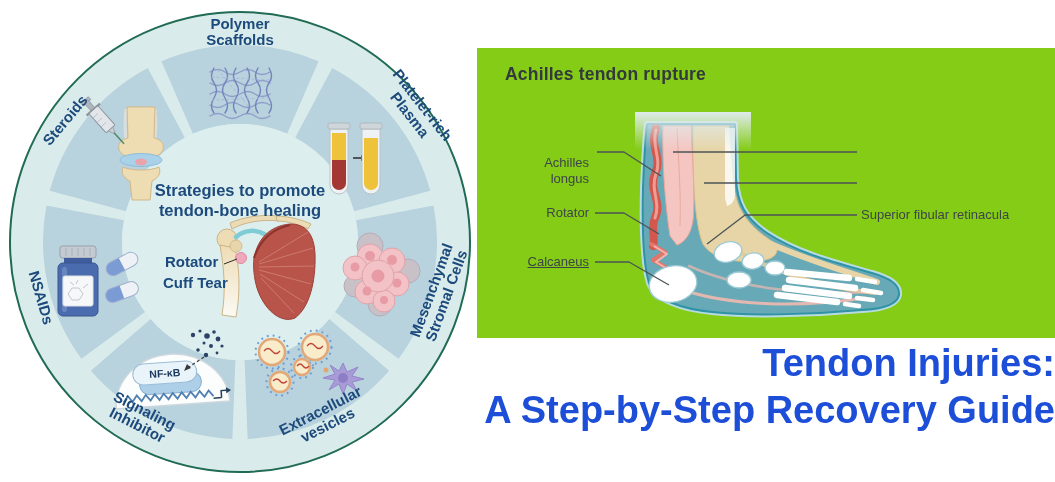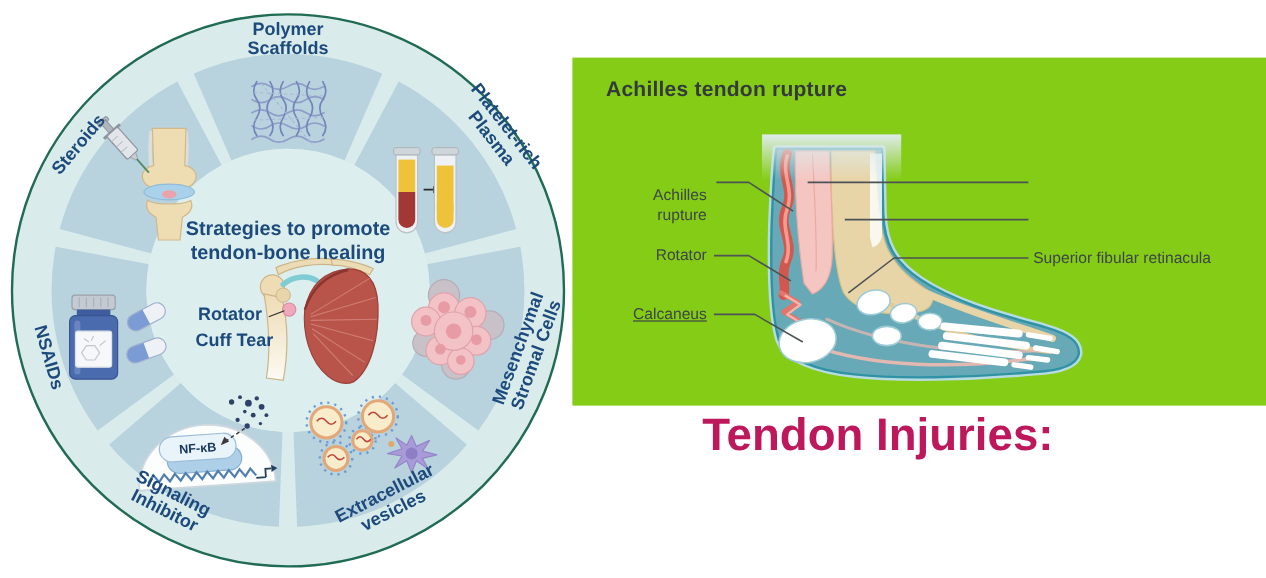--- a/index.html
+++ b/index.html
@@ -23,21 +23,21 @@
               fill:#1d4a7c;text-anchor:middle;}
   .center-head{font-family:"Liberation Sans",sans-serif;font-size:16.5px;font-weight:700;
                fill:#1d4a7c;text-anchor:middle;}
   .center-note{font-family:"Liberation Sans",sans-serif;font-size:15px;font-weight:700;
                fill:#1d4a7c;}
   .nfkb-text{font-family:"Liberation Sans",sans-serif;font-size:10.5px;font-weight:700;
              fill:#17365c;text-anchor:middle;}
 
   
   .main-title{position:absolute;left:408px;top:340px;width:647px;z-index:1;
-              text-align:center;font-size:38px;line-height:1.24;font-weight:700;color:#be185d;}
+              text-align:right;font-size:38px;line-height:1.24;font-weight:700;color:#1d4ed8;}
 </style>
 </head>
 <body>
 
 <div class="stage">
 
   <section class="panel">
     <h2 class="panel-heading">Achilles tendon rupture</h2>
 
     <svg class="panel-svg" viewBox="0 0 578 278">
@@ -107,21 +107,21 @@
         <path d="M118,165 H147 L182,186"></path>
         <path d="M118,214 H152 L192,237"></path>
         <path d="M380,104 H196"></path>
         <path d="M380,135 H227"></path>
         <path d="M380,167 H268 L230,196"></path>
       </g>
     </svg>
 
     <div class="plabel r" style="left:30px;top:95px;width:82px;margin-top:12px;">
       <div>Achilles</div>
-      <div>rupture</div>
+      <div>longus</div>
     </div>
     <div class="plabel r" style="left:30px;top:157px;width:82px;">Rotator</div>
     <div class="plabel r" style="left:18px;top:206px;width:94px;text-decoration:underline;">Calcaneus</div>
     <div class="plabel" style="left:384px;top:159px;text-align:center;">Superior fibular retinacula</div>
   </section>
 
   <svg class="wheel" viewBox="0 0 464 464">
     <defs>
       <linearGradient id="boneFade" x1="0" y1="0" x2="0" y2="1">
         <stop offset="0" stop-color="#eedcb4"></stop>
@@ -359,15 +359,16 @@
     <g transform="translate(32,288) rotate(74)">
       <text class="ring-label" y="4">NSAIDs</text>
     </g>
     <g transform="translate(58,111) rotate(-50)">
       <text class="ring-label" y="4">Steroids</text>
     </g>
   </svg>
 
   <div class="main-title">
     <div>Tendon Injuries:</div>
+    <div>A Step-by-Step Recovery Guide</div>
   </div>
 
 </div>
 
 </body></html>

